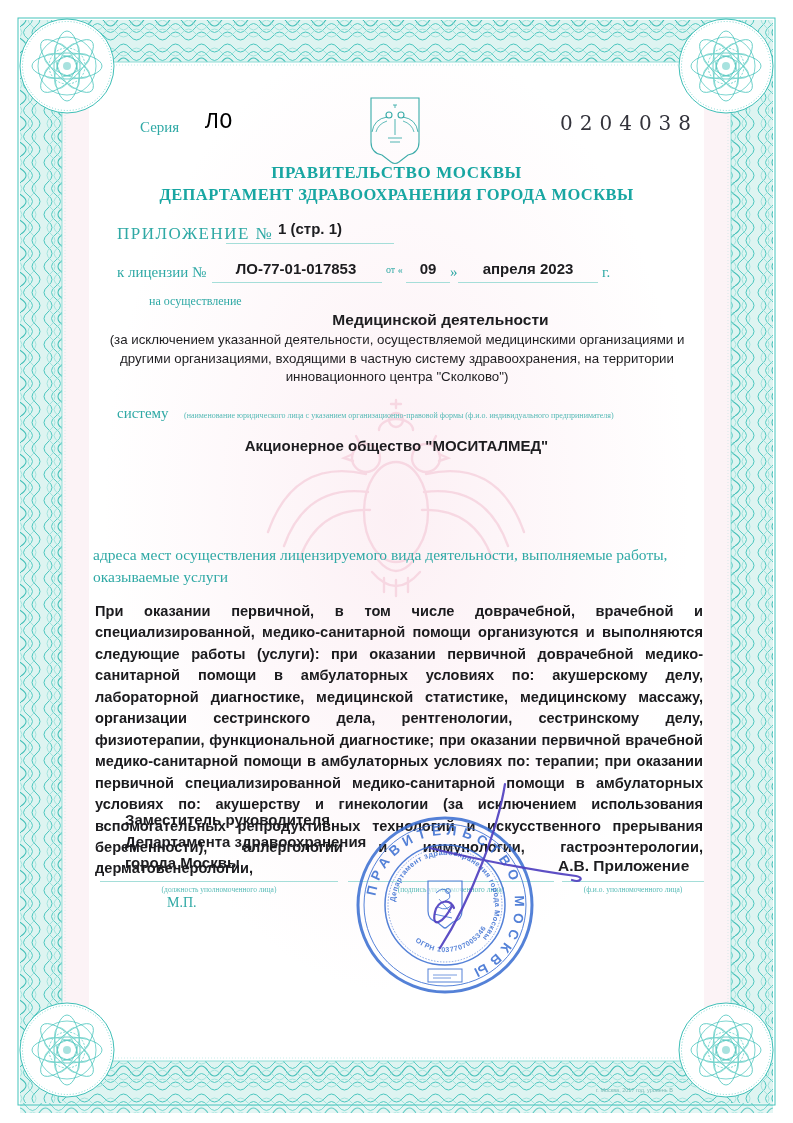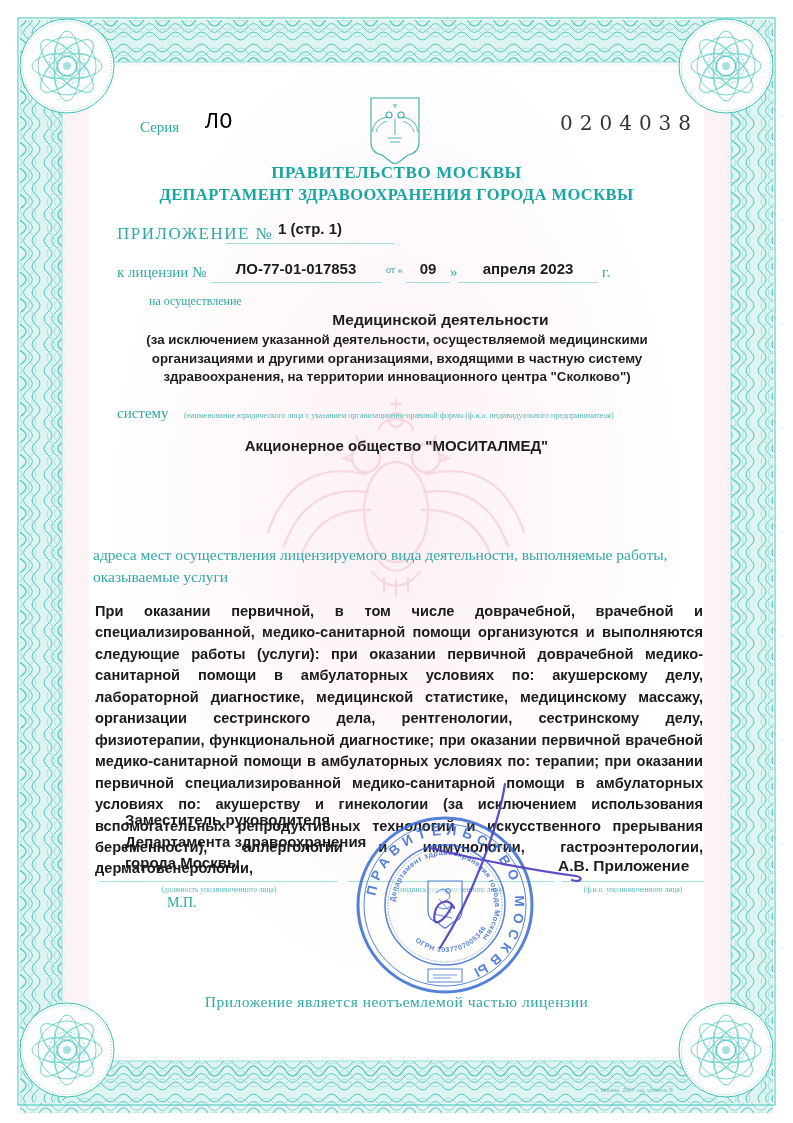--- a/index.html
+++ b/index.html
@@ -30,21 +30,21 @@
   .lic-from{left:386px;top:264px;font-size:10px;}
   .lic-day{left:406px;top:260px;width:44px;font-size:15px;}
   .lic-day-line{left:406px;top:282px;width:44px;}
   .lic-q2{left:450px;top:264px;font-size:15px;}
   .lic-date{left:460px;top:260px;width:136px;font-size:15px;}
   .lic-date-line{left:458px;top:282px;width:140px;}
   .lic-g{left:602px;top:264px;font-size:15px;}
 
   .act-label{left:117px;top:294px;font-size:12px;margin-left:32px;}
   .act-title{left:0;width:793px;top:311px;font-size:15.5px;margin-left:44px;}
-  .act-sub{left:97px;top:331px;width:600px;font-size:13.3px;line-height:18.5px;font-weight:bold;}
+  .act-sub{left:97px;top:331px;width:600px;font-size:13.3px;line-height:18.5px;font-weight:normal;}
 
   .iss-label{left:117px;top:405px;font-size:15px;}
   .iss-caption{left:184px;top:411px;width:520px;font-size:8px;color:#53b9b5;}
   .iss-value{left:0;width:793px;top:437px;font-size:15px;}
 
   .addr-label{left:93px;top:544px;width:614px;font-size:15.5px;line-height:22px;}
   .addr-value{left:185px;top:571px;width:470px;font-size:15px;}
 
   .works{left:95px;top:601px;width:608px;font-size:14.6px;line-height:21.45px;
          text-align:justify;font-family:"Liberation Sans",sans-serif;font-weight:bold;color:#1b1b1e;}
@@ -203,21 +203,20 @@
   <div class="abs val sig-pos">Заместитель руководителя Департамента здравоохранения города Москвы</div>
   <div class="abs val sig-name">А.В. Приложение</div>
   <div class="abs uline line-left"></div>
   <div class="abs center cap-left">(должность уполномоченного лица)</div>
   <div class="abs uline line-mid"></div>
   <div class="abs center cap-mid">(подпись уполномоченного лица)</div>
   <div class="abs uline line-right"></div>
   <div class="abs center cap-right">(ф.и.о. уполномоченного лица)</div>
   <div class="abs teal mp">М.П.</div>
 
-  <div class="abs teal center footer-note">Приложение является неотъемлемой частью лицензии</div>
   <div class="abs imprint">г. Москва, 2017 год, уровень В</div>
 
   <svg class="stamp" viewBox="-93 -93 186 186" xmlns="http://www.w3.org/2000/svg">
     <defs>
       <path id="op" d="M -70,0 A 70,70 0 1 1 70,0 A 70,70 0 1 1 -70,0"></path>
       <path id="ip" d="M -50,0 A 50,50 0 1 1 50,0 A 50,50 0 1 1 -50,0"></path>
       <path id="bp" d="M -47,0 A 47,47 0 1 0 47,0"></path>
     </defs>
     <g stroke="#3b6fd2" fill="none">
       <circle r="87" stroke-width="3"></circle>

